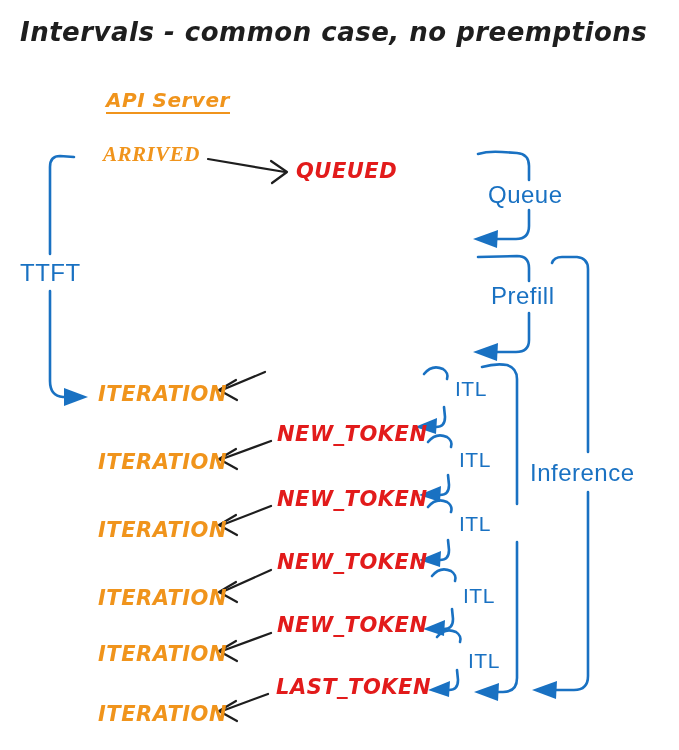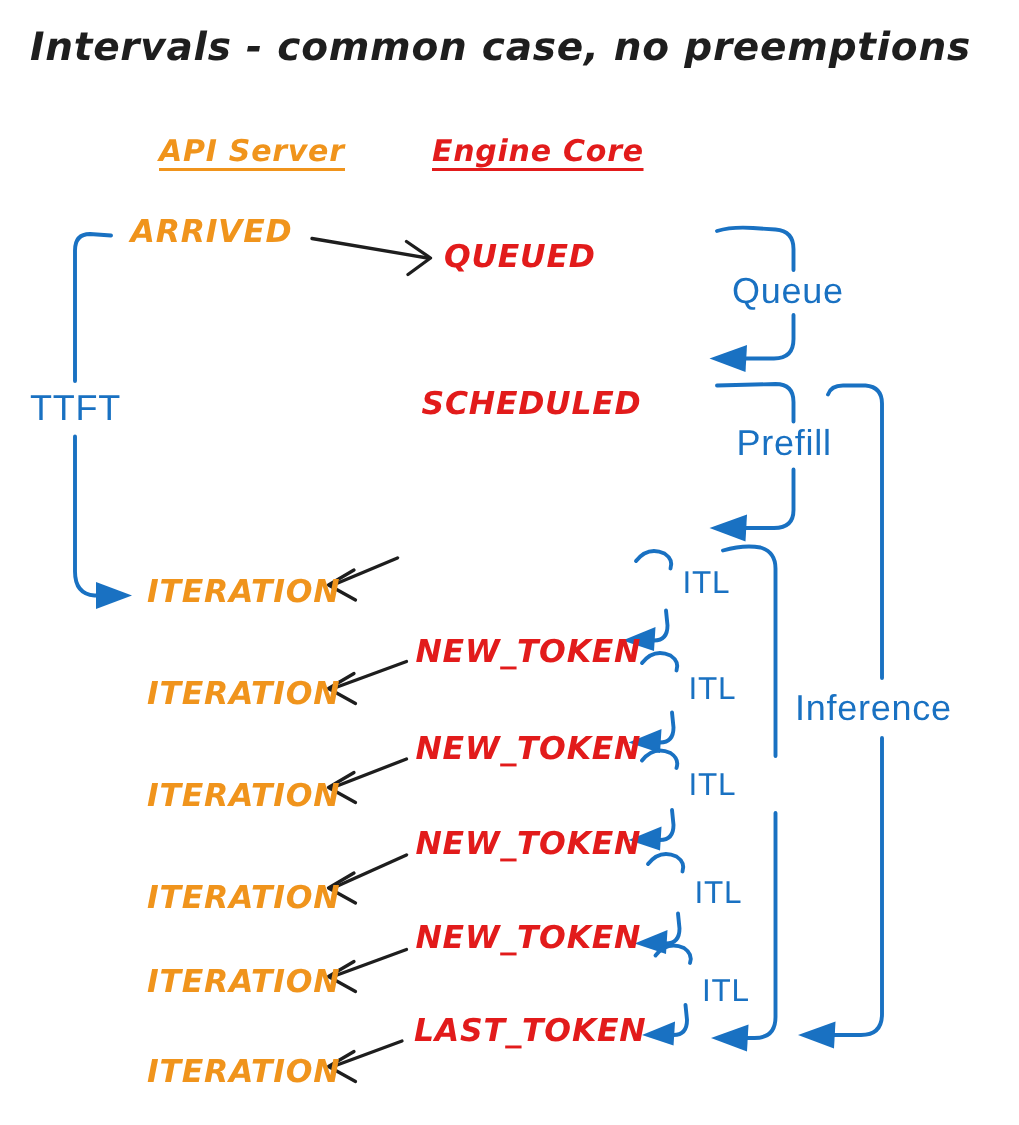--- a/index.html
+++ b/index.html
@@ -120,32 +120,30 @@
     </g>
     <g>
       <path class="k" d="M268 694 L222 711"></path>
       <polyline class="k" points="236,701 219,711 237,721"></polyline>
     </g>
   </svg>
 
   <div class="txt title">Intervals - common case, no preemptions</div>
 
   <div class="txt col-head api" style="left:106px;top:89px;">API Server</div>
-  <div class="txt col-head eng" style="left:288px;top:89px;">Engine Core</div>
 
-  <div class="txt ev api" style="left:87px;top:143px;">ARRIVED</div>
+  <div class="txt ev api" style="left:103px;top:143px;font-family:Liberation Serif, serif;">ARRIVED</div>
   <div class="txt ev api" style="left:98px;top:383px;">ITERATION</div>
   <div class="txt ev api" style="left:98px;top:451px;">ITERATION</div>
   <div class="txt ev api" style="left:98px;top:519px;">ITERATION</div>
   <div class="txt ev api" style="left:98px;top:587px;">ITERATION</div>
   <div class="txt ev api" style="left:98px;top:643px;">ITERATION</div>
   <div class="txt ev api" style="left:98px;top:703px;">ITERATION</div>
 
   <div class="txt ev eng" style="left:296px;top:160px;">QUEUED</div>
-  <div class="txt ev eng" style="left:281px;top:258px;">SCHEDULED</div>
   <div class="txt ev eng" style="left:277px;top:423px;">NEW_TOKEN</div>
   <div class="txt ev eng" style="left:277px;top:488px;">NEW_TOKEN</div>
   <div class="txt ev eng" style="left:277px;top:551px;">NEW_TOKEN</div>
   <div class="txt ev eng" style="left:277px;top:614px;">NEW_TOKEN</div>
   <div class="txt ev eng" style="left:276px;top:676px;">LAST_TOKEN</div>
 
   <div class="txt blue" style="left:20px;top:260px;">TTFT</div>
   <div class="txt blue" style="left:488px;top:182px;">Queue</div>
   <div class="txt blue" style="left:491px;top:283px;">Prefill</div>
   <div class="txt blue" style="left:530px;top:460px;">Inference</div>

